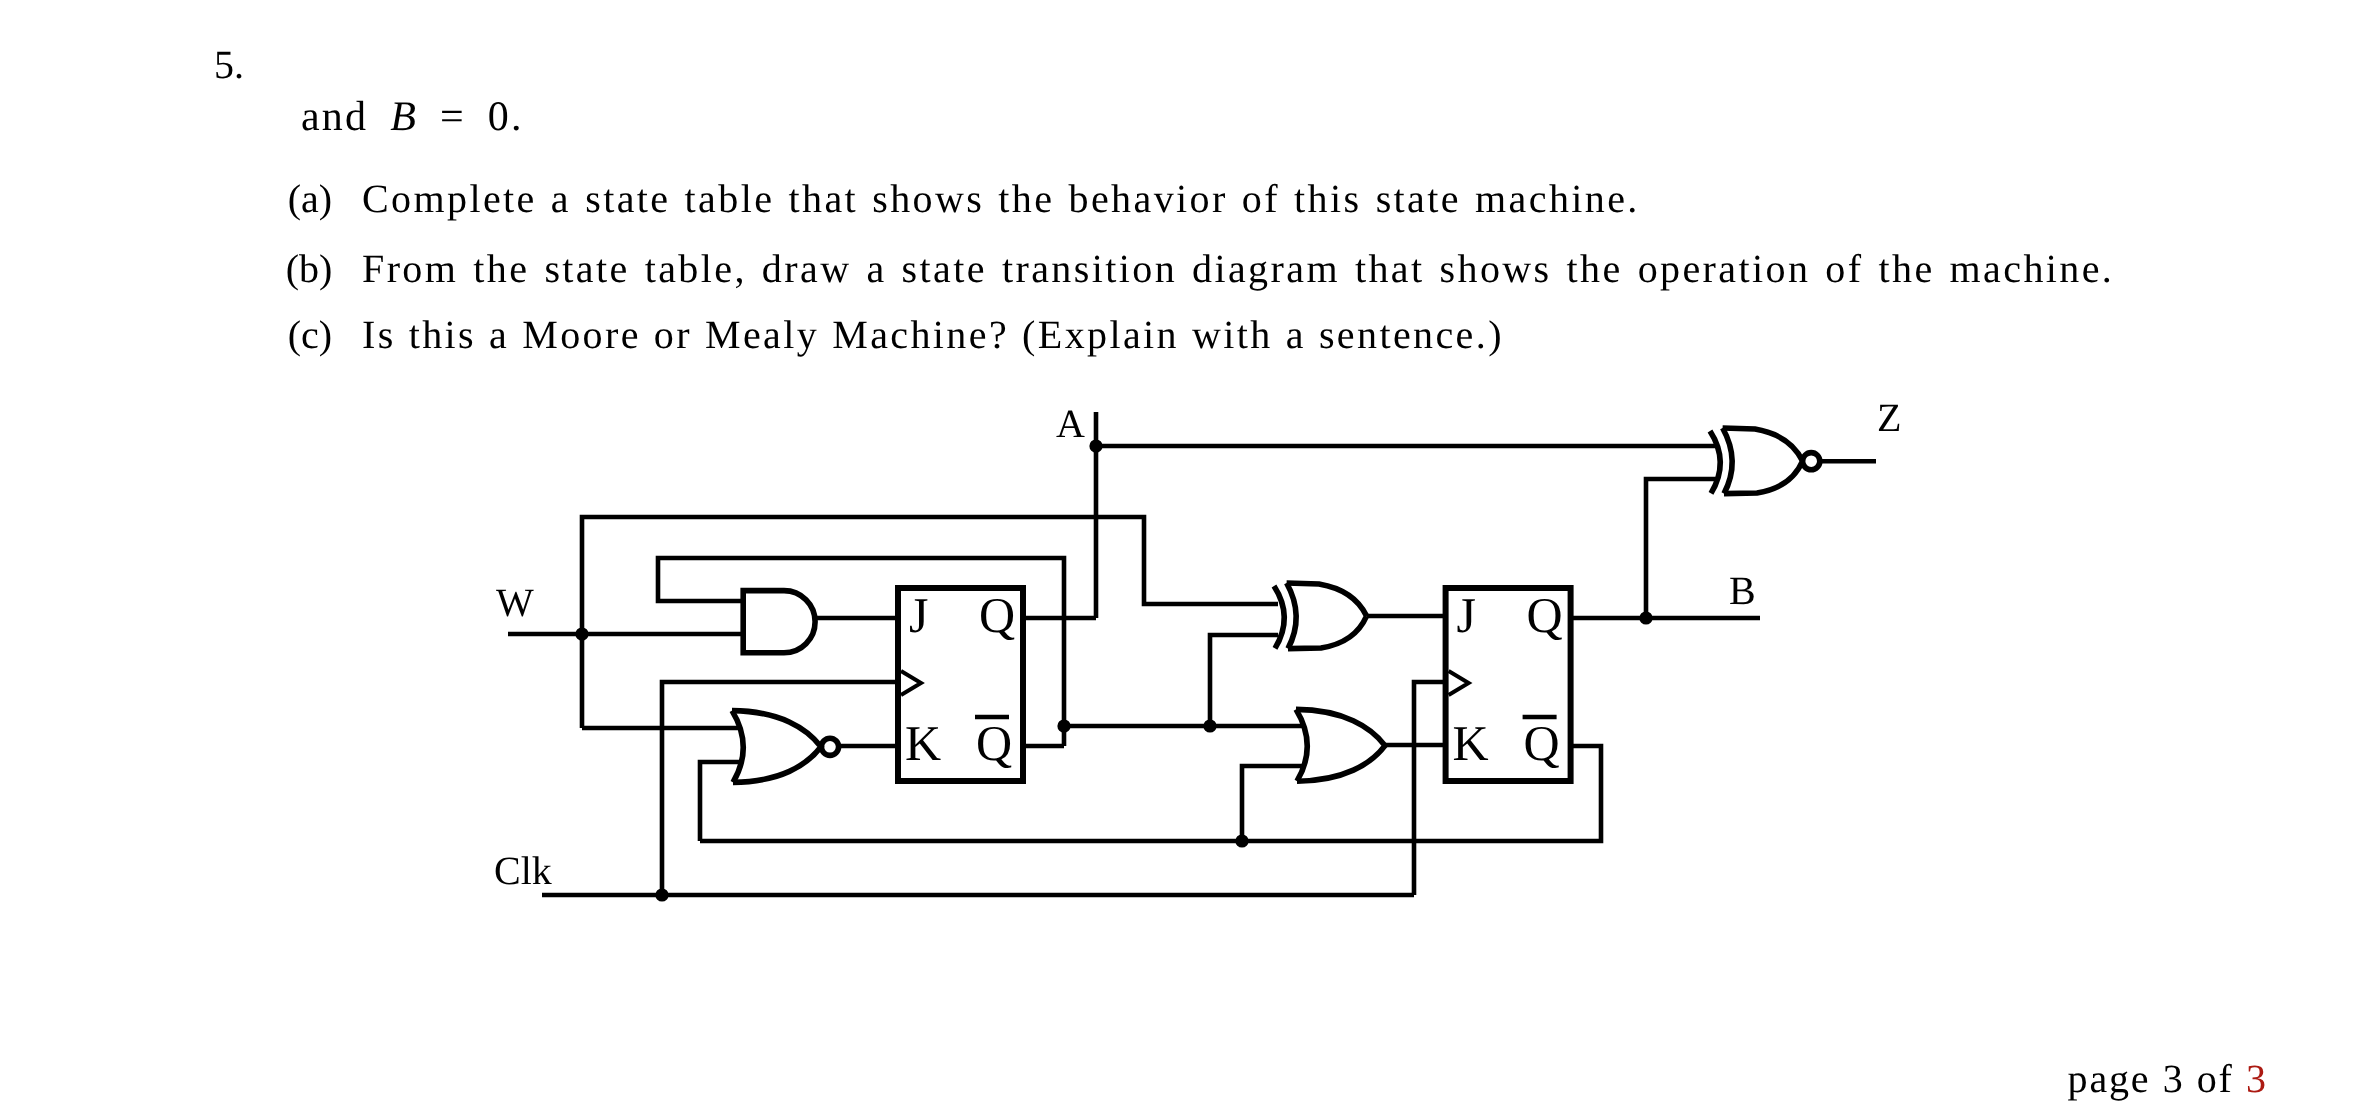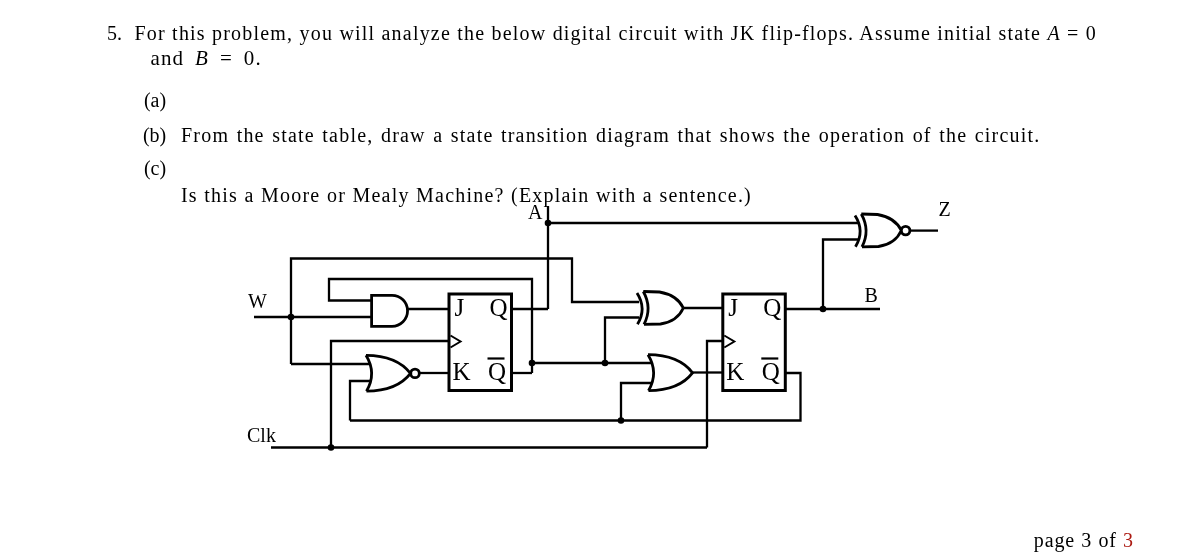--- a/index.html
+++ b/index.html
@@ -7,27 +7,27 @@
         font-family:"Liberation Serif", serif;color:#000;}
   .t{position:absolute;white-space:nowrap;font-size:20px;line-height:1;}
   i{font-style:italic;}
   .red{color:#ac1a12;}
   svg{position:absolute;left:0;top:0;}
 </style>
 </head>
 <body>
 <div id="page">
   <div class="t" id="l1" style="left:107px;top:23.2px;">5.</div>
-  <div class="t" id="l1b" style="left:134.5px;top:23.2px;letter-spacing:1.2px;word-spacing:0.04px;">For this problem, you will analyze the below digital circuit with JK flip-flops. Assume initial state <i>A</i> = 0</div>
   <div class="t" id="l2" style="left:134.5px;top:47.8px;font-size:21px;letter-spacing:1.1px;word-spacing:4.6px;margin-left:16px;">and <i>B</i> = 0.</div>
   <div class="t" id="la" style="left:143.9px;top:90.4px;">(a)</div>
+  <div class="t" id="lat" style="left:181px;top:90.4px;letter-spacing:1.2px;word-spacing:0.87px;">Complete a state table that shows the behavior of this state machine.</div>
   <div class="t" id="lb" style="left:142.9px;top:124.7px;">(b)</div>
-  <div class="t" id="lbt" style="left:181px;top:124.7px;letter-spacing:1.2px;word-spacing:1.31px;">From the state table, draw a state transition diagram that shows the operation of the circuit.</div>
+  <div class="t" id="lbt" style="left:181px;top:124.7px;letter-spacing:1.2px;word-spacing:1.31px;">From the state table, draw a state transition diagram that shows the operation of the machine.</div>
   <div class="t" id="lc" style="left:143.9px;top:157.6px;">(c)</div>
-  <div class="t" id="lct" style="left:181px;top:157.6px;letter-spacing:1.2px;word-spacing:0.3px;margin-top:27px;">Is this a Moore or Mealy Machine? (Explain with a sentence.)</div>
+  <div class="t" id="lct" style="left:181px;top:157.6px;letter-spacing:1.2px;word-spacing:0.3px;">Is this a Moore or Mealy Machine? (Explain with a sentence.)</div>
   <div class="t" id="pg" style="left:989.8px;top:530.2px;letter-spacing:0.9px;word-spacing:0.27px;margin-left:44px;">page 3 of <span class="red">3</span></div>
 
   <svg width="1179" height="552" viewBox="0 0 1179 552">
     <g stroke="#000" stroke-width="2.3" fill="none" stroke-linecap="butt">
 
       <path d="M548,206 V309"></path>
 
       <path d="M548,223 H859"></path>
 
       <path d="M512.5,309 H548"></path>

